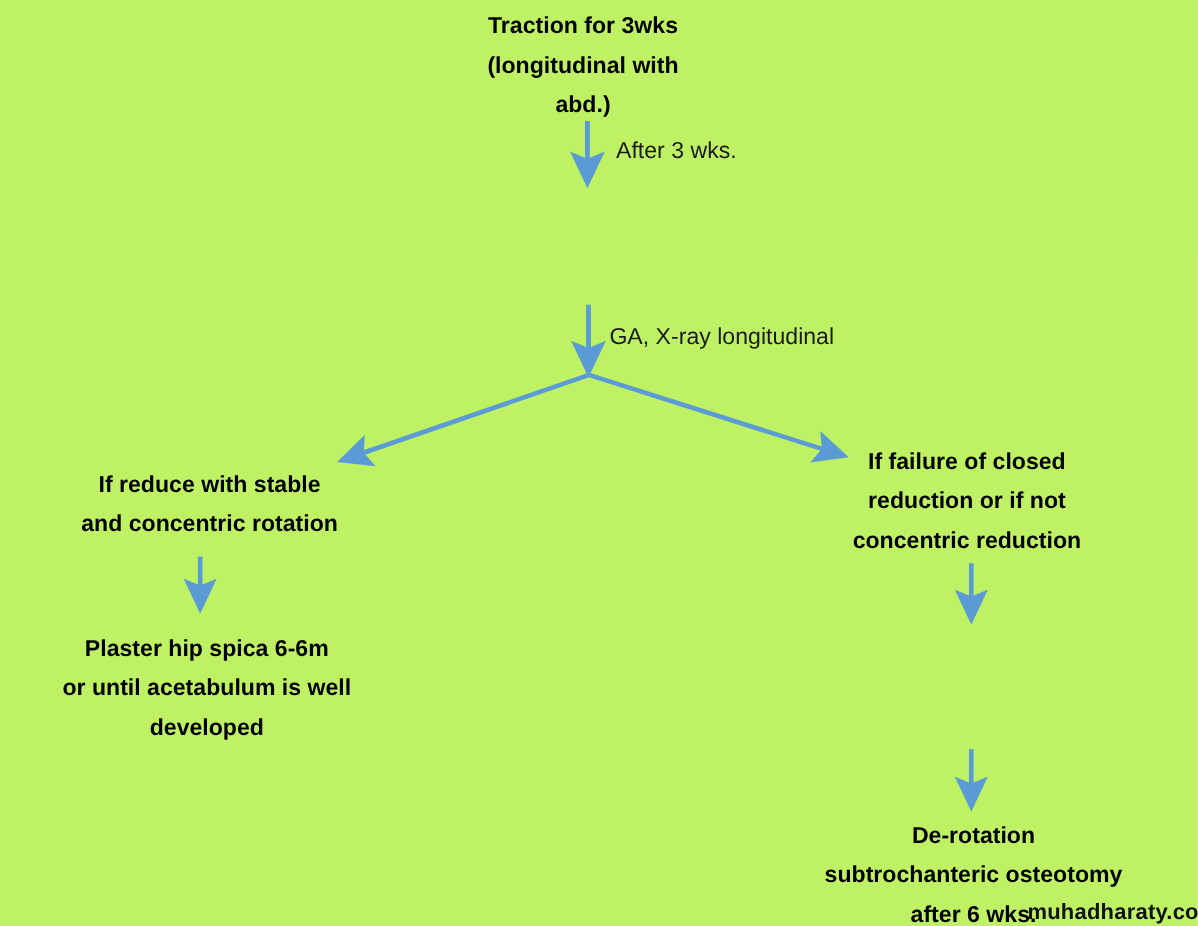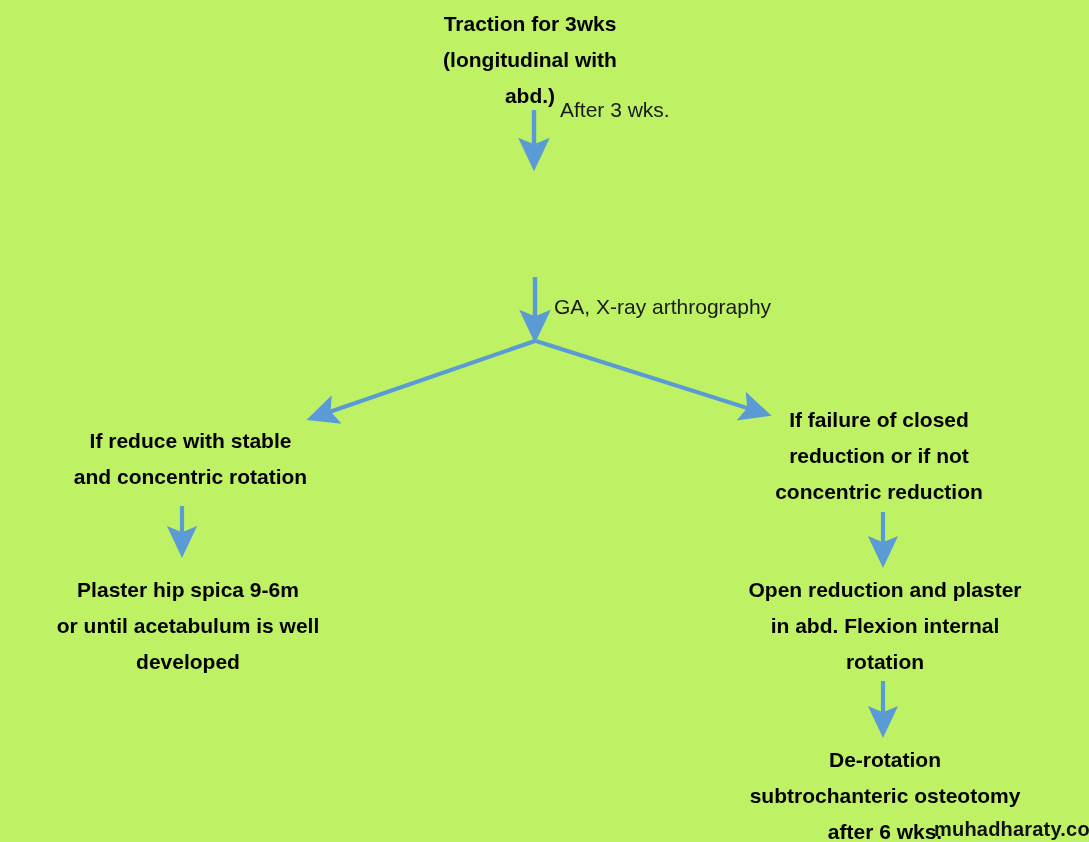--- a/index.html
+++ b/index.html
@@ -53,21 +53,21 @@
   
   #node-traction      { left: 380px; top: 6px;   width: 300px; }
   #node-try-close     { left: 365px; top: 168px; width: 345px; }
   #node-if-reduce     { left: 18px;  top: 423px; width: 345px; }
   #node-if-failure    { left: 704px; top: 402px; width: 350px; }
   #node-plaster       { left: 8px;   top: 572px; width: 360px; }
   #node-open-red      { left: 700px; top: 572px; width: 370px; }
   #node-de-rotation   { left: 700px; top: 742px; width: 370px; }
 
   
-  #label-after-3wks   { left: 560px; top: 97px; text-align: right; }
+  #label-after-3wks   { left: 560px; top: 125px; text-align: right; }
   #label-ga-xray      { left: 554px; top: 294px; }
 
   #watermark-muhadharaty { left: 934px; top: 818px; }
 </style>
 </head>
 <body>
 
 <div id="canvas">
 
   <svg class="arrows" viewBox="0 0 1089 842" width="1089" height="842" xmlns="http://www.w3.org/2000/svg">
@@ -106,36 +106,33 @@
     </g>
   </svg>
 
   <div class="node" id="node-traction">Traction for 3wks
 (longitudinal with
 abd.)</div>
 
   <div class="edge-label" id="label-after-3wks">After 3 wks.</div>
 
 
-  <div class="edge-label" id="label-ga-xray">GA, X-ray arthrography</div>
+  <div class="edge-label" id="label-ga-xray">GA, X-ray longitudinal</div>
 
   <div class="node" id="node-if-reduce">If reduce with stable
 and concentric rotation</div>
 
   <div class="node" id="node-if-failure">If failure of closed
 reduction or if not
 concentric reduction</div>
 
-  <div class="node" id="node-plaster">Plaster hip spica 9-6m
+  <div class="node" id="node-plaster">Plaster hip spica 6-6m
 or until acetabulum is well
 developed</div>
 
-  <div class="node" id="node-open-red">Open reduction and plaster
-in abd. Flexion internal
-rotation</div>
 
   <div class="node" id="node-de-rotation">De-rotation
 subtrochanteric osteotomy
 after 6 wks.</div>
 
   <div class="watermark" id="watermark-muhadharaty">muhadharaty.com</div>
 
 </div>
 
 </body></html>

